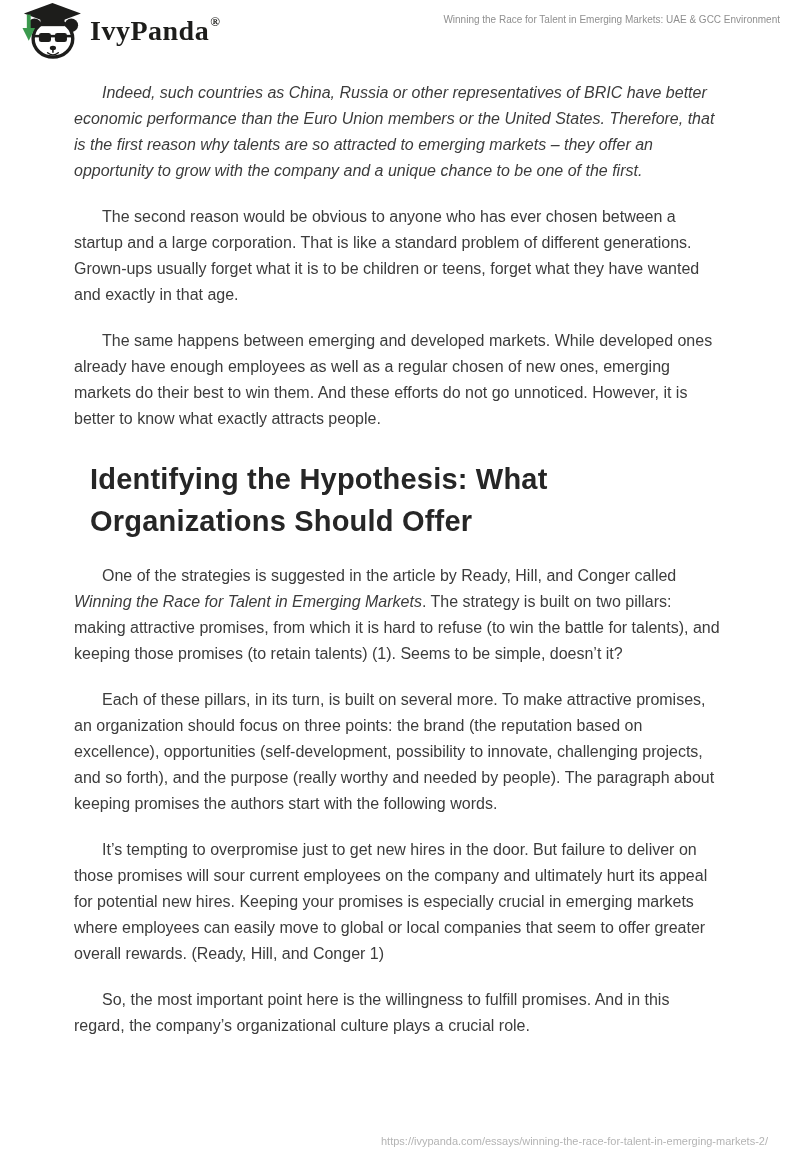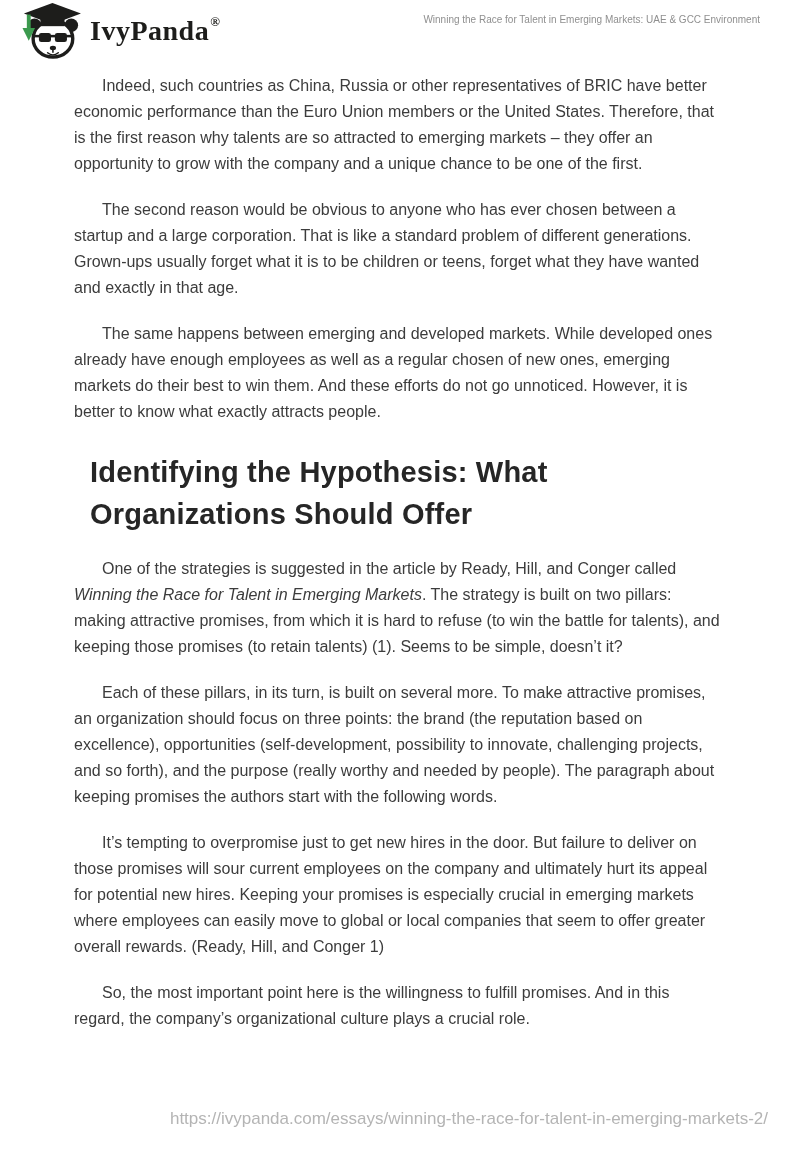--- a/index.html
+++ b/index.html
@@ -10,21 +10,21 @@
     background: #ffffff;
     overflow: hidden;
     font-family: "Liberation Sans", sans-serif;
   }
 
   
   .header {
     display: flex;
     justify-content: space-between;
     align-items: flex-start;
-    padding: 2px 40px 0 20px;
+    padding: 2px 20px 0 20px;
     height: 60px;
     box-sizing: border-box;
   }
   .brand {
     display: flex;
     align-items: center;
     cursor: pointer;
   }
   .brand svg { display: block; }
   .brand-text {
@@ -57,38 +57,38 @@
     padding: 0 80px 0 74px;
   }
   .content p {
     font-size: 16px;
     line-height: 26px;
     color: #3c3c3c;
     margin: 20px 0;
     text-indent: 28px;
     text-align: left;
   }
-  .content p.first { margin-top: 13px; }
+  .content p.first { margin-top: 20px; font-style: italic; }
   .content h2 {
     font-size: 29px;
     line-height: 42px;
     font-weight: 700;
     color: #262626;
     margin: 26px 0 21px 16px;
     max-width: 520px;
     letter-spacing: 0.2px;
   }
   .content em { font-style: italic; }
 
   
   .footer-url {
     position: absolute;
     right: 32px;
-    bottom: 31px;
-    font-size: 17px;
+    bottom: 13px;
+    font-size: 11px;
     color: #b4b4b4;
     cursor: pointer;
   }
 </style>
 </head>
 <body>
 
 <div class="page">
 
   <header class="header">

